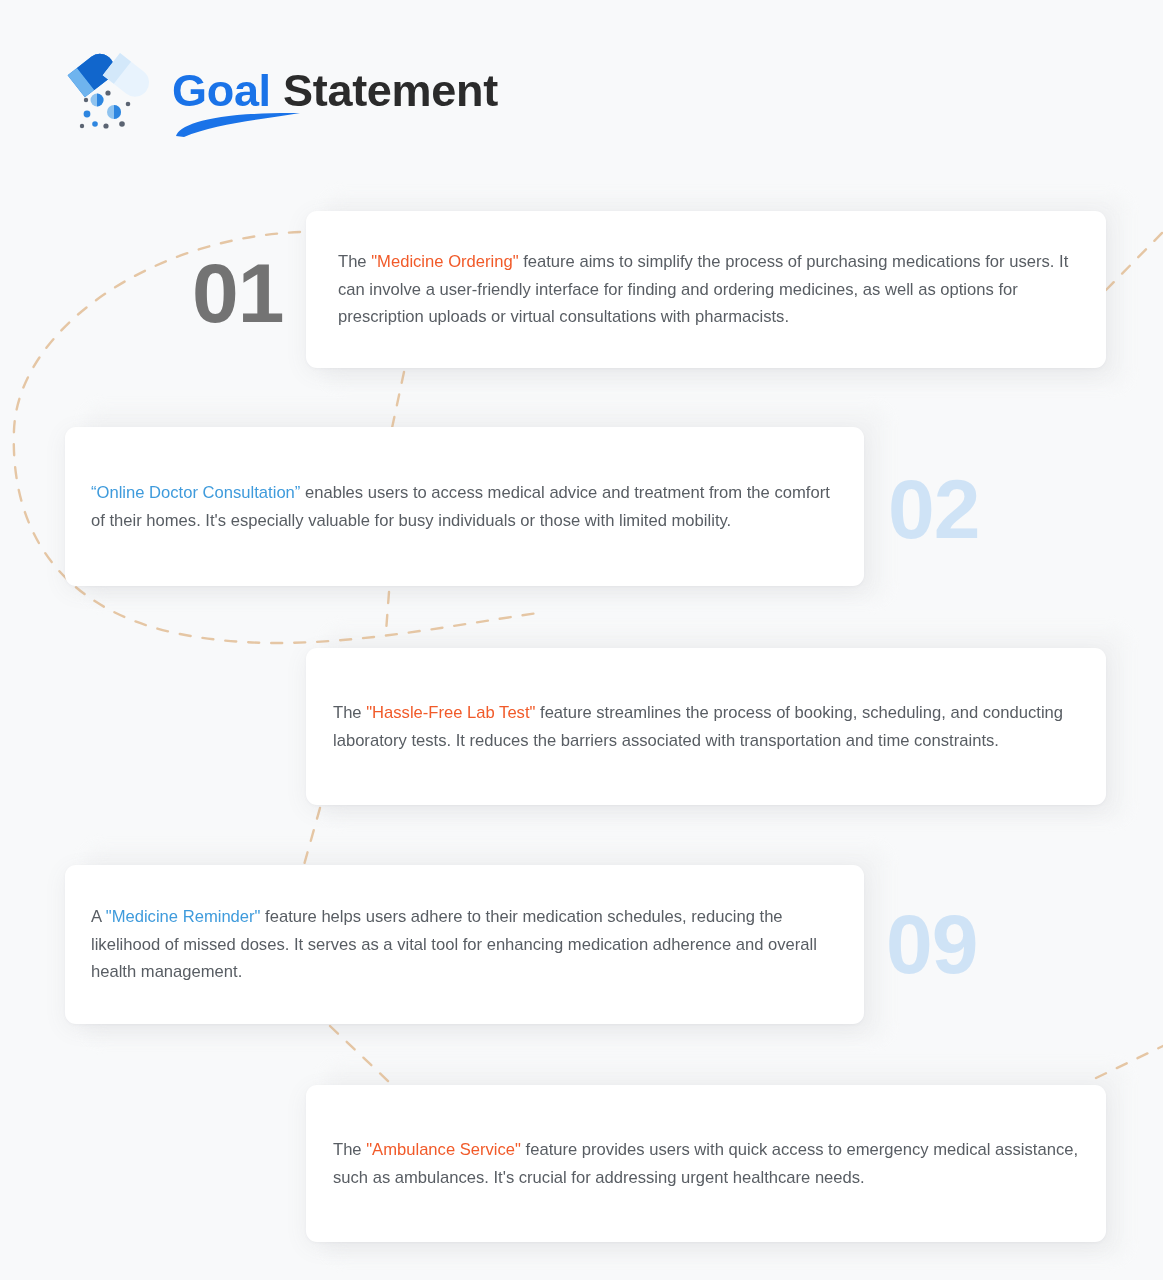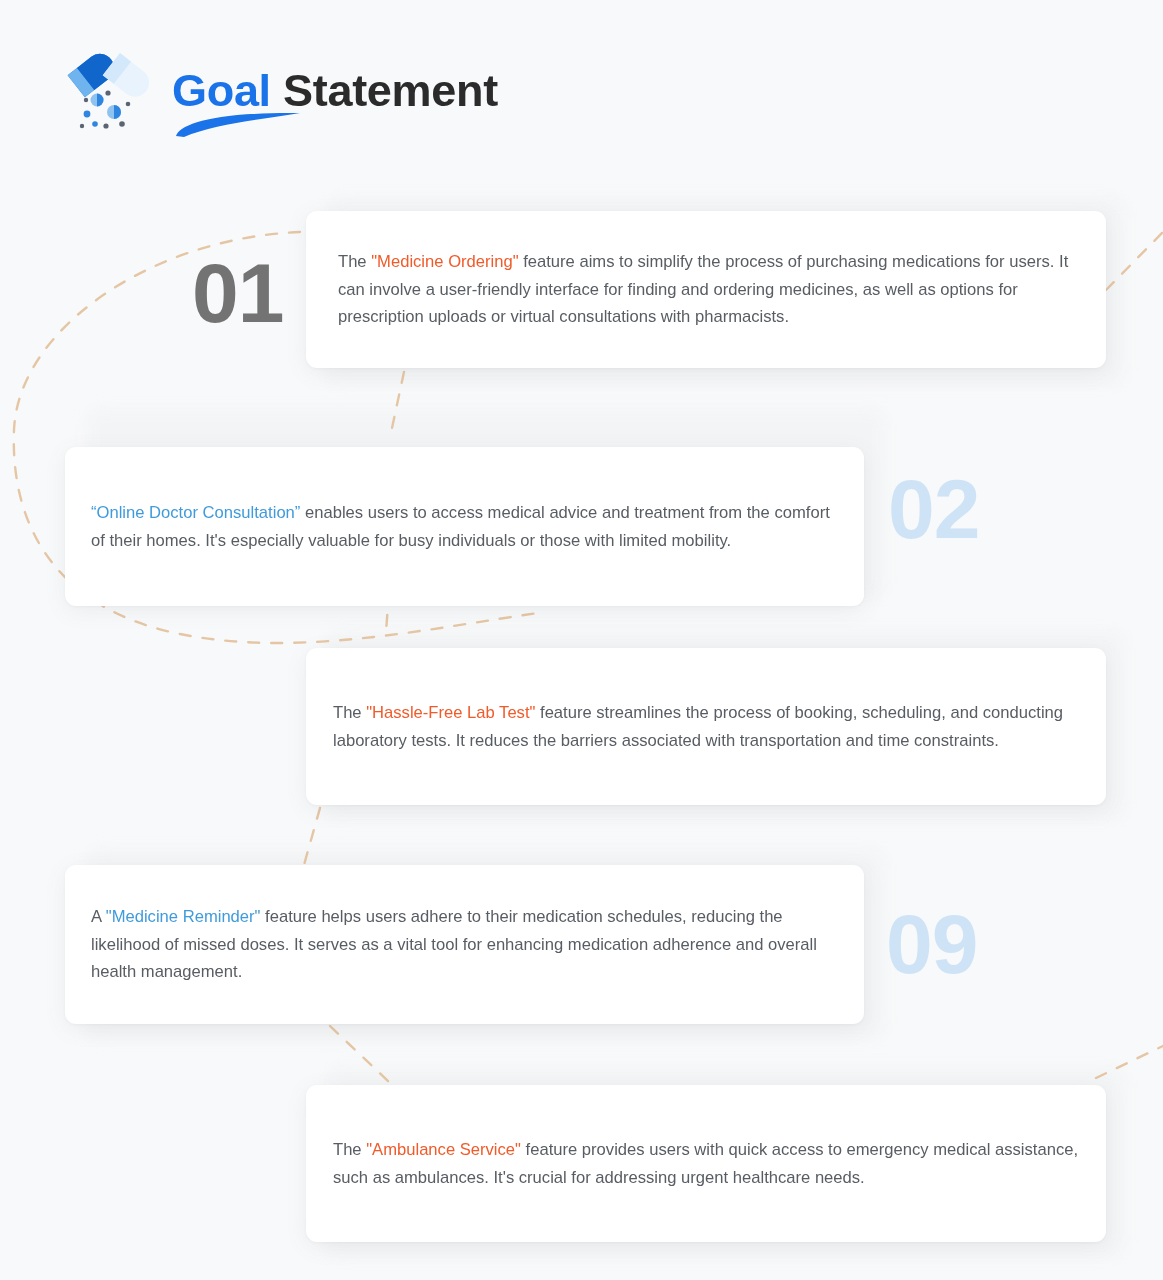--- a/index.html
+++ b/index.html
@@ -55,21 +55,21 @@
     margin:0;
     font-size:16.6px;
     line-height:1.65;
     color:#585d63;
     font-family:"Liberation Sans","DejaVu Sans",sans-serif;
   }
   .hl-orange{color:#f15a29;font-weight:500;}
   .hl-blue{color:#3f9bdc;font-weight:500;}                      
 
   #card1{left:306px;top:211px;width:800px;height:157px;padding:0 32px;}
-  #card2{left:65px;top:427px;width:799px;height:159px;padding:0 26px;margin-top:20px;}
+  #card2{left:65px;top:427px;width:799px;height:159px;padding:0 26px;}
   #card3{left:306px;top:648px;width:800px;height:157px;padding:0 27px;}
   #card4{left:65px;top:865px;width:799px;height:159px;padding:0 26px;}
   #card5{left:306px;top:1085px;width:800px;height:157px;padding:0 27px;}
 
   #num1{left:192px;top:251px;}
   #num2{left:888px;top:467px;}
   #num3{left:178px;top:688px;}
   #num4{left:886px;top:902px;}
   #num5{left:181px;top:1126px;}
 </style>

